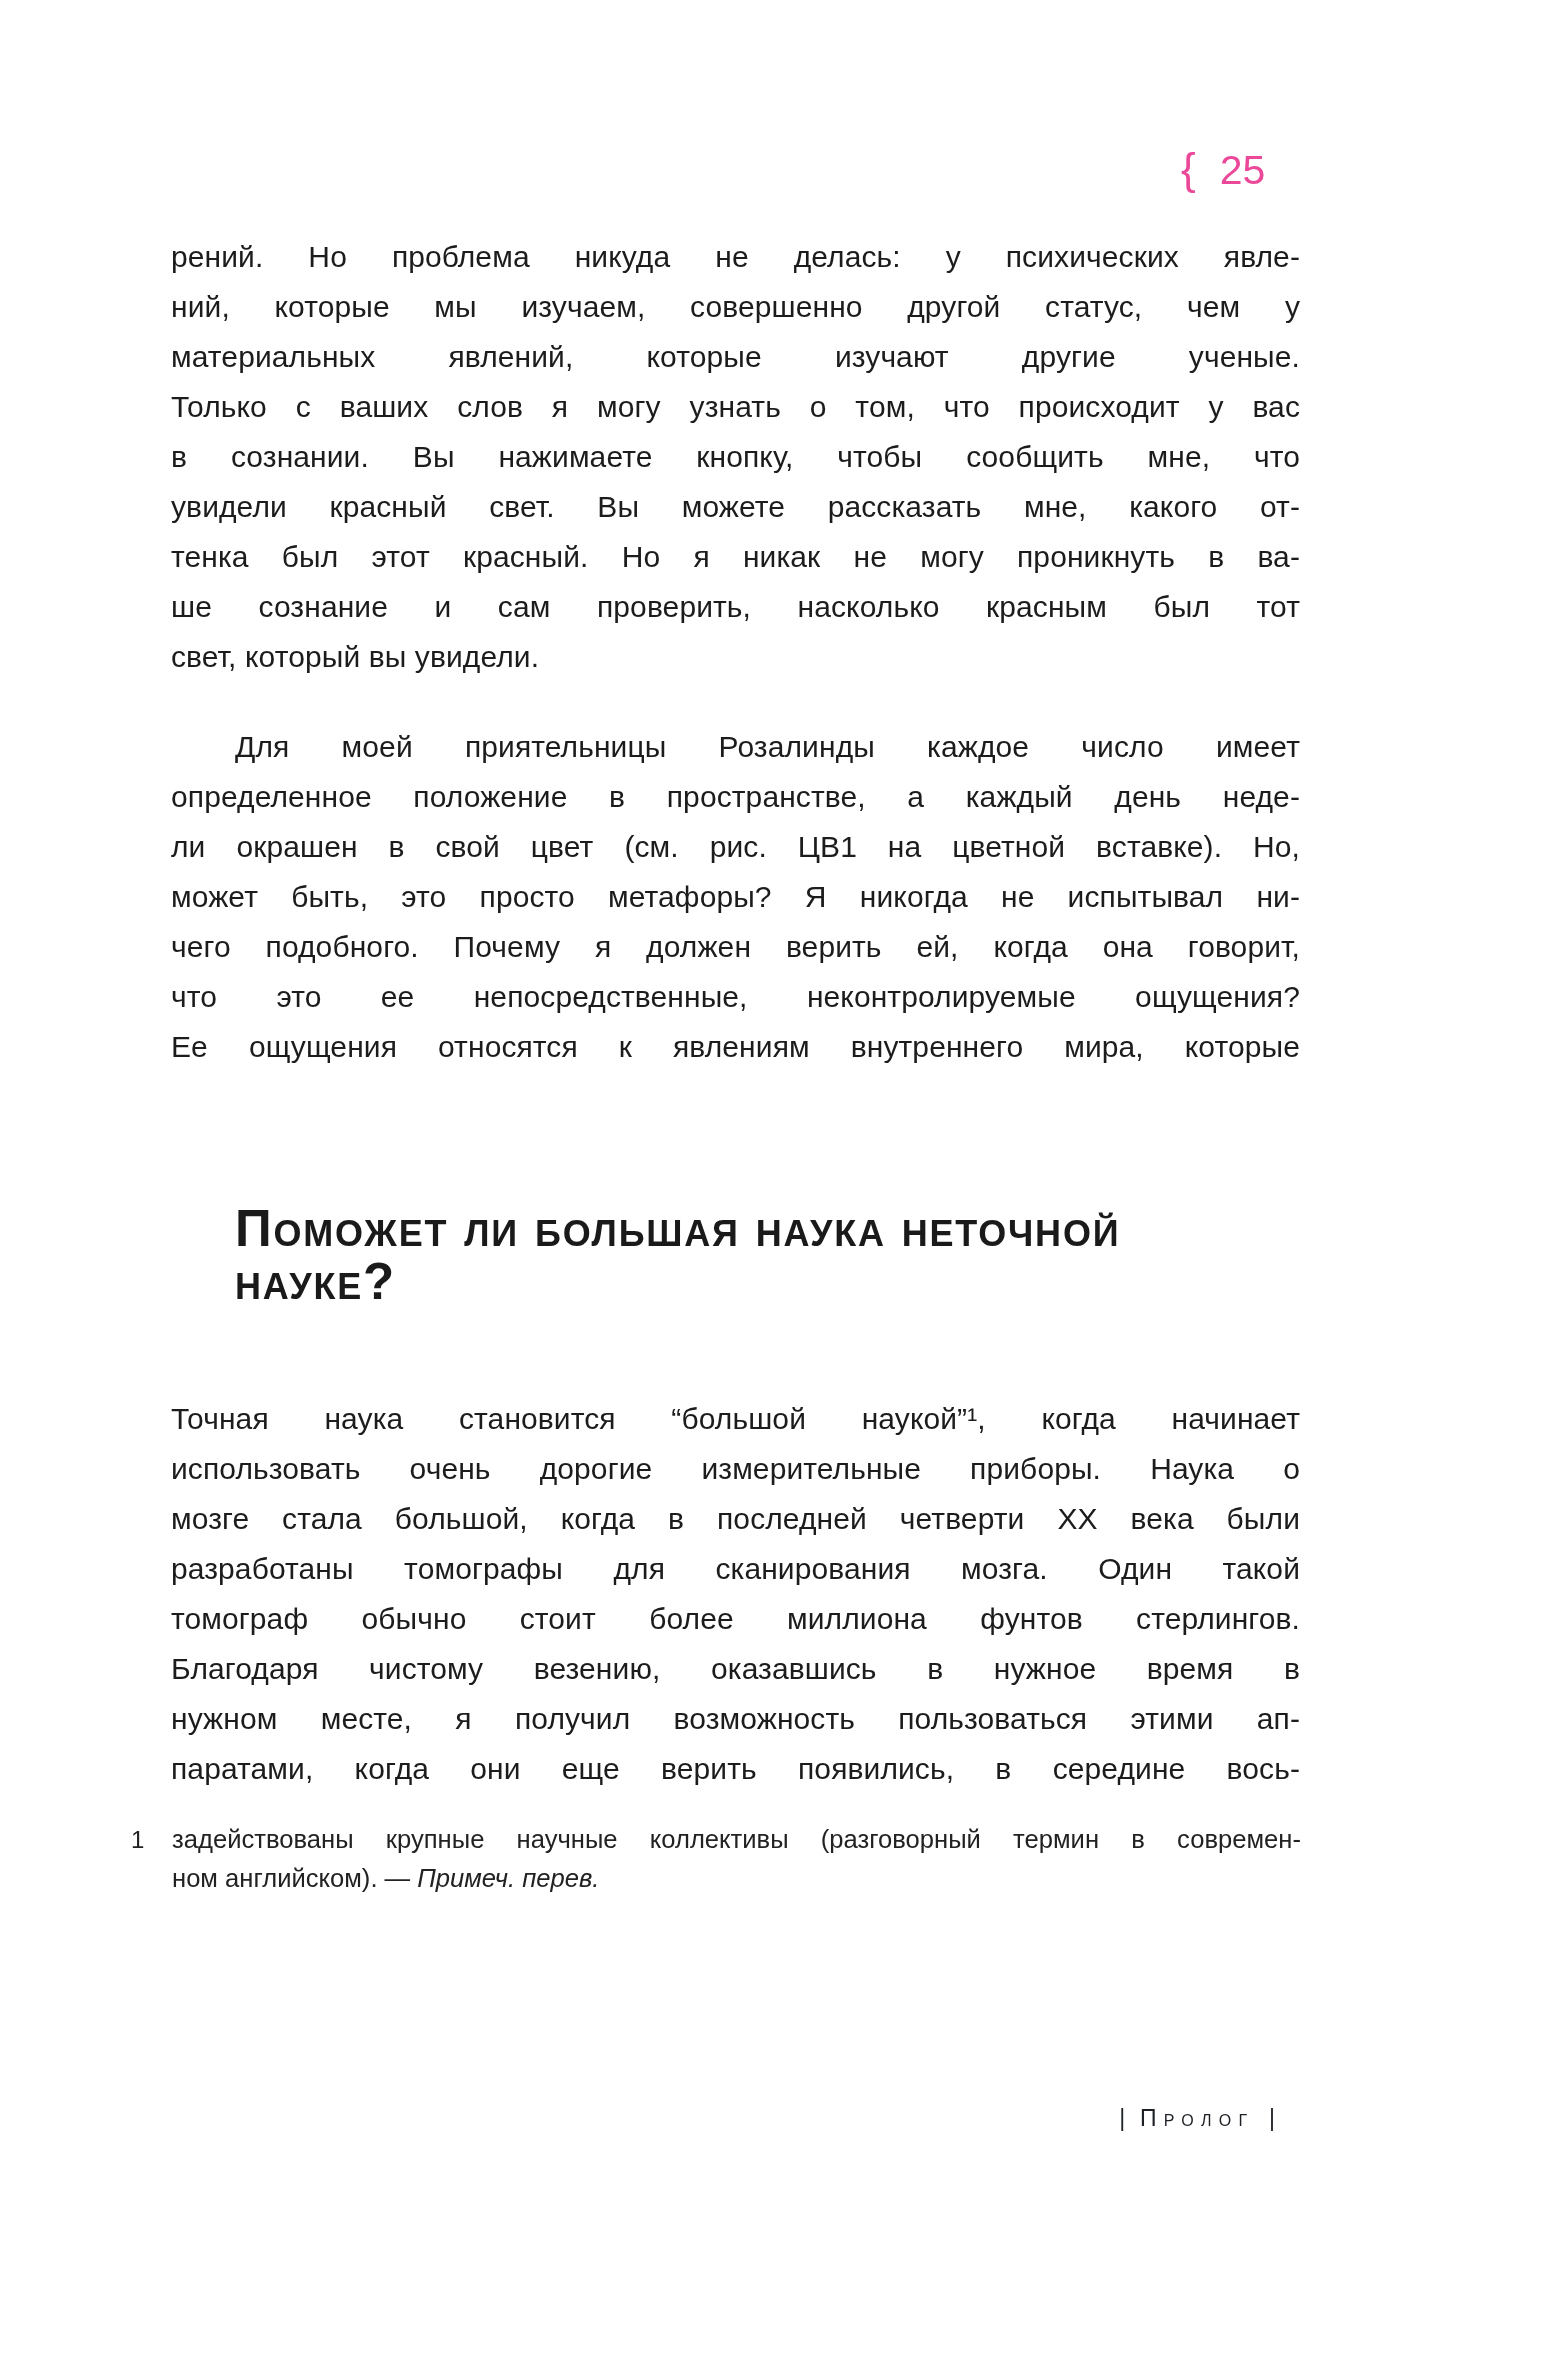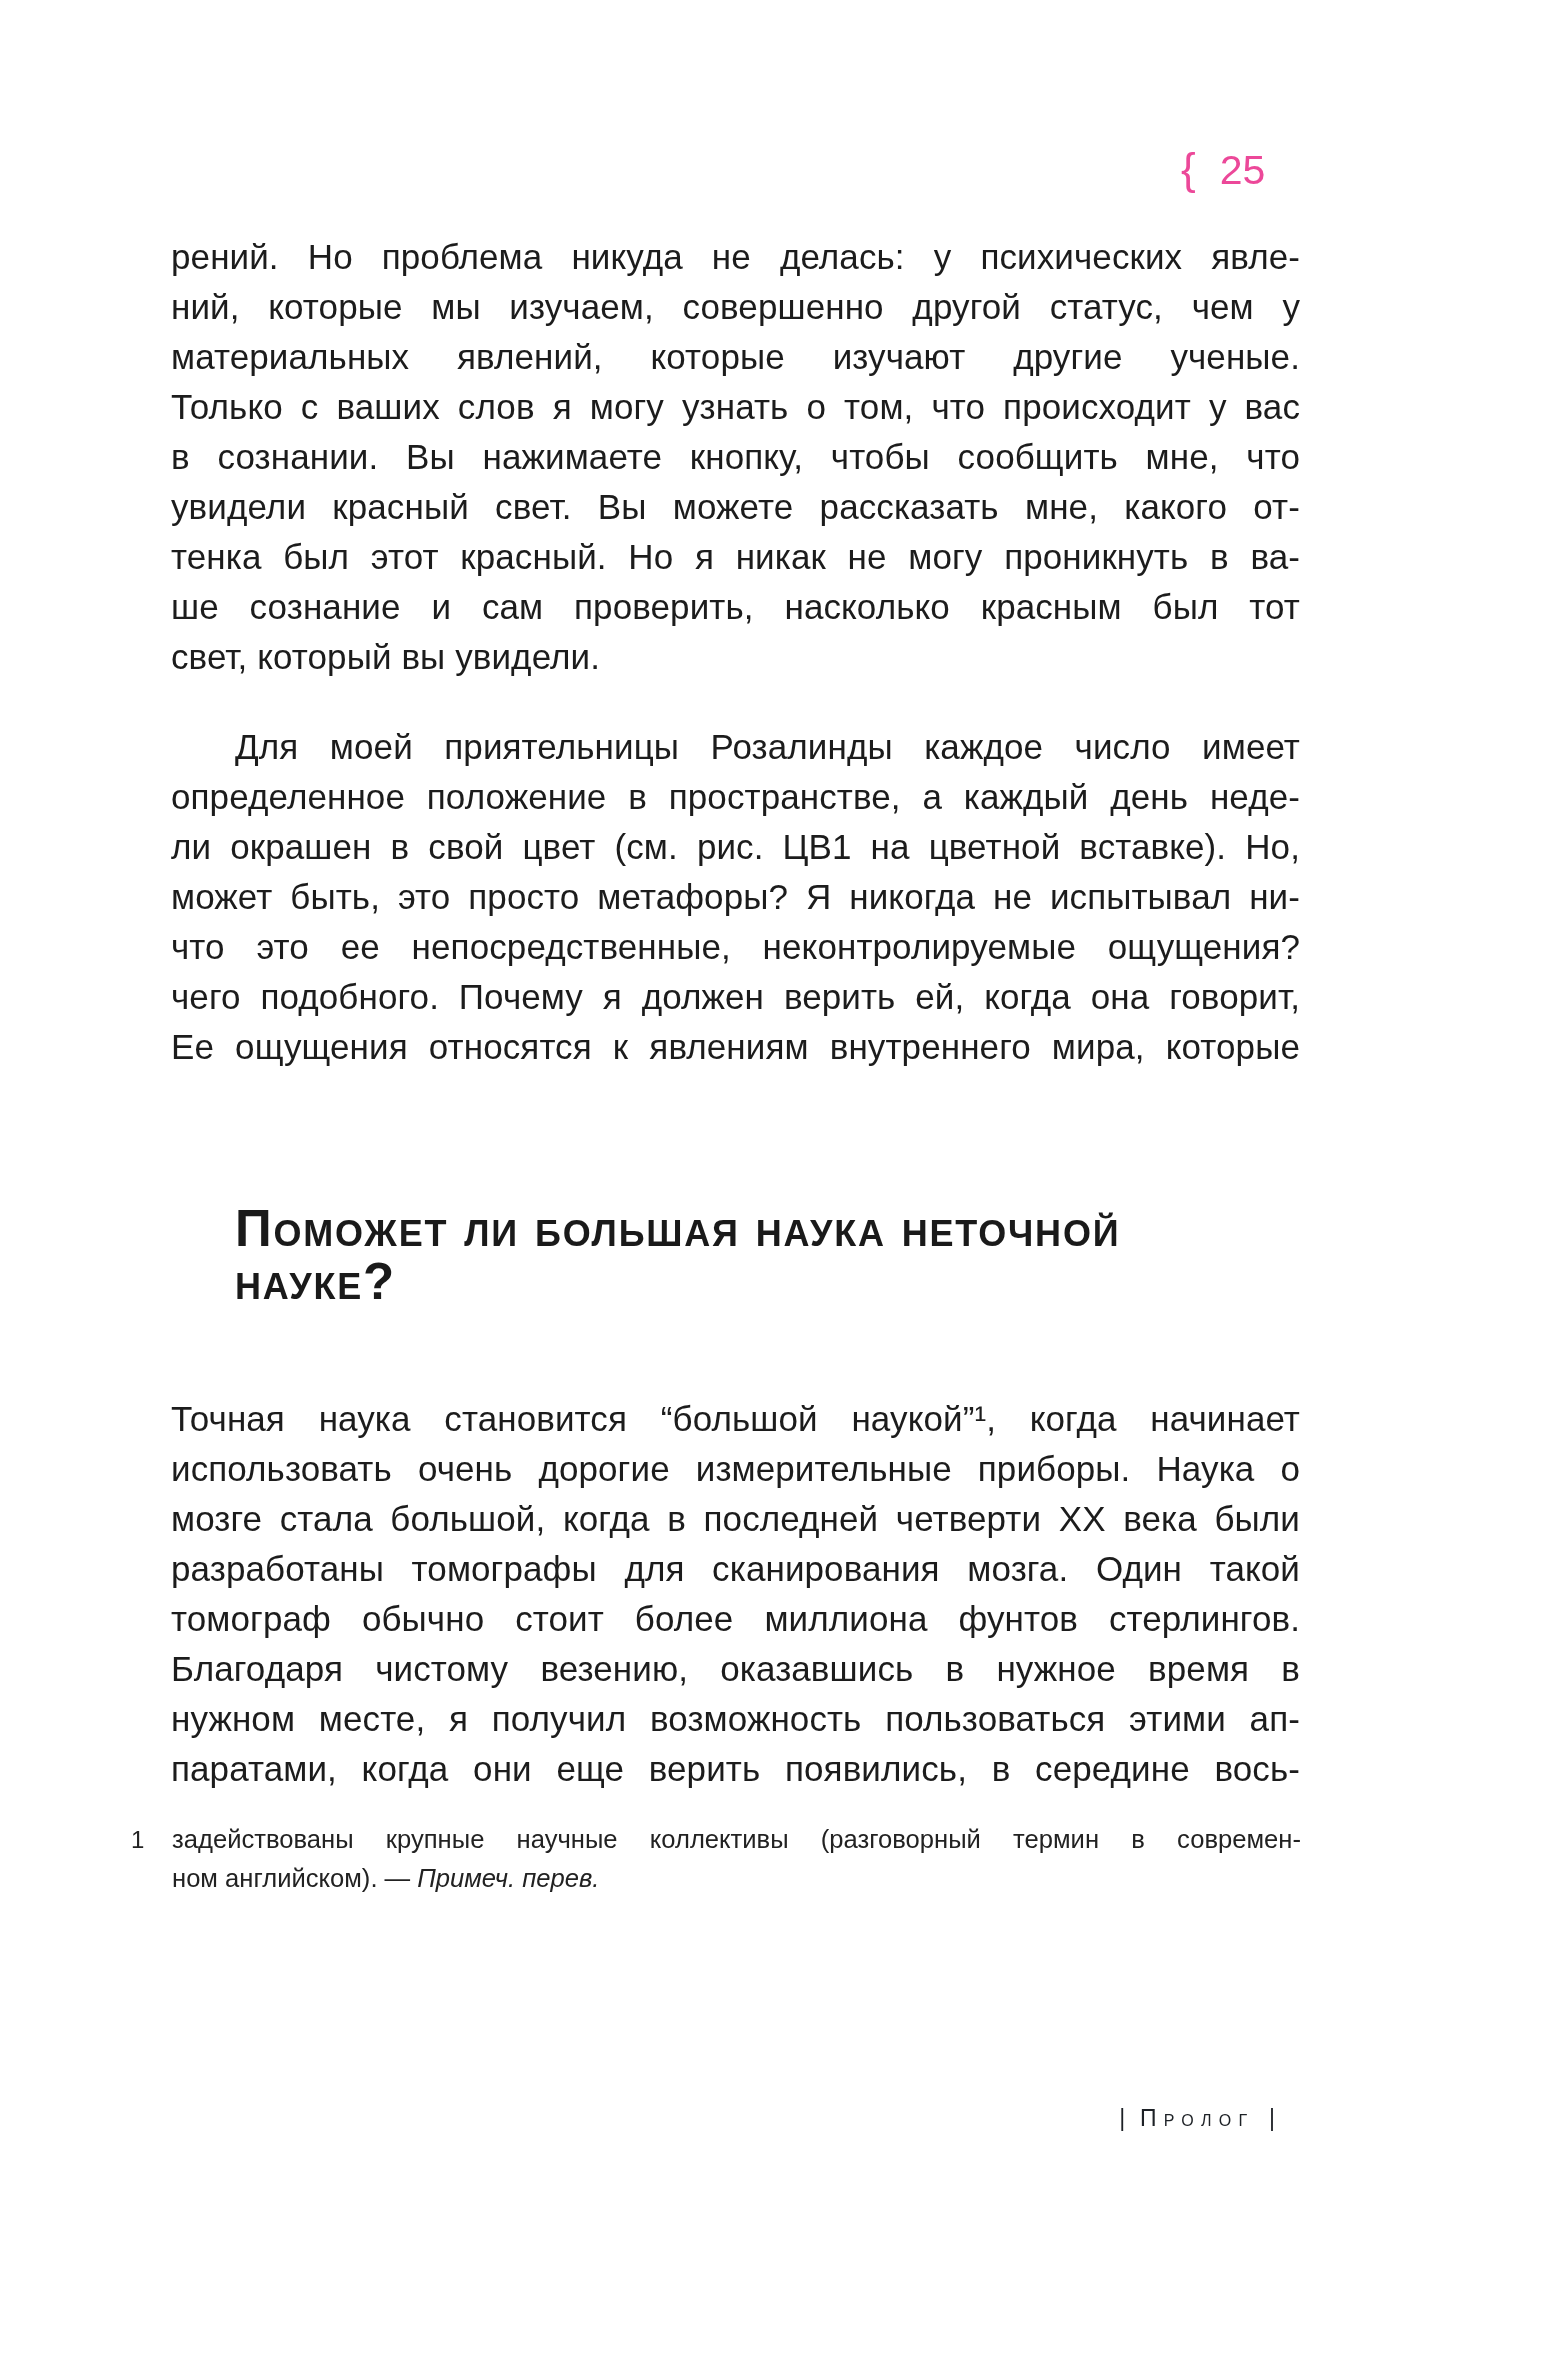--- a/index.html
+++ b/index.html
@@ -29,21 +29,21 @@
   .page-number .brace {
     font-size: 44px;
     margin-right: 24px;
   }
 
   
   .text-col {
     position: absolute;
     left: 171px;
     width: 1129px;
-    font-size: 35px;
+    font-size: 30px;
     line-height: 50px;
     letter-spacing: 0.1px;
   }
   .intro-block  { top: 232px; }
   .section-block { top: 1394px; }
 
   .tline {
     text-align: justify;
     text-align-last: justify;
     white-space: normal;
@@ -125,22 +125,22 @@
     <div class="tline">Только с ваших слов я могу узнать о том, что происходит у вас</div>
     <div class="tline">в сознании. Вы нажимаете кнопку, чтобы сообщить мне, что</div>
     <div class="tline">увидели красный свет. Вы можете рассказать мне, какого от-</div>
     <div class="tline">тенка был этот красный. Но я никак не могу проникнуть в ва-</div>
     <div class="tline">ше сознание и сам проверить, насколько красным был тот</div>
     <div class="tline lastline">свет, который вы увидели.</div>
     <div class="tline" style="text-indent: 64px; margin-top: 40px;">Для моей приятельницы Розалинды каждое число имеет</div>
     <div class="tline">определенное положение в пространстве, а каждый день неде-</div>
     <div class="tline">ли окрашен в свой цвет (см. рис. ЦВ1 на цветной вставке). Но,</div>
     <div class="tline">может быть, это просто метафоры? Я никогда не испытывал ни-</div>
+    <div class="tline">чего подобного. Почему я должен верить ей, когда она говорит,</div>
     <div class="tline">что это ее непосредственные, неконтролируемые ощущения?</div>
-    <div class="tline">чего подобного. Почему я должен верить ей, когда она говорит,</div>
     <div class="tline">Ее ощущения относятся к явлениям внутреннего мира, которые</div>
   </div>
 
 <div class="section-heading">
     <div>Поможет ли большая наука неточной</div>
     <div>науке?</div>
   </div>
 
 <div class="text-col section-block">
     <div class="tline">Точная наука становится “большой наукой”¹, когда начинает</div>

